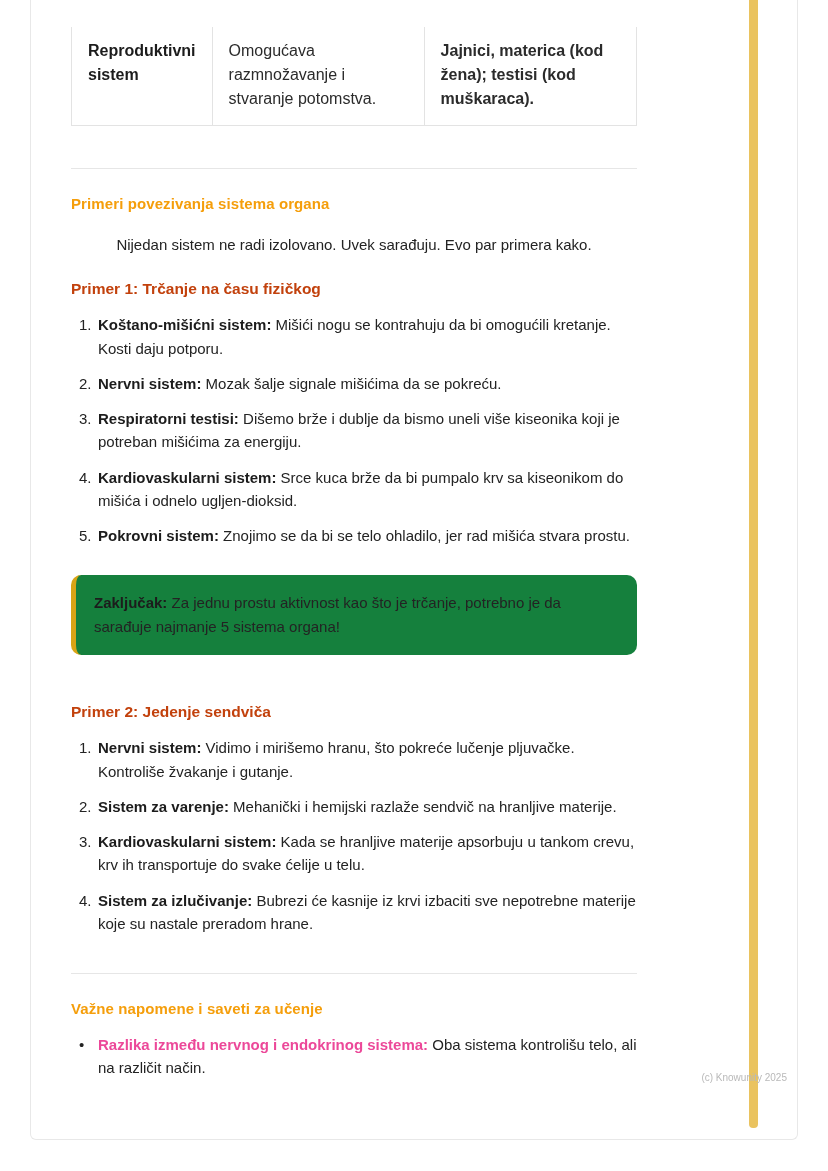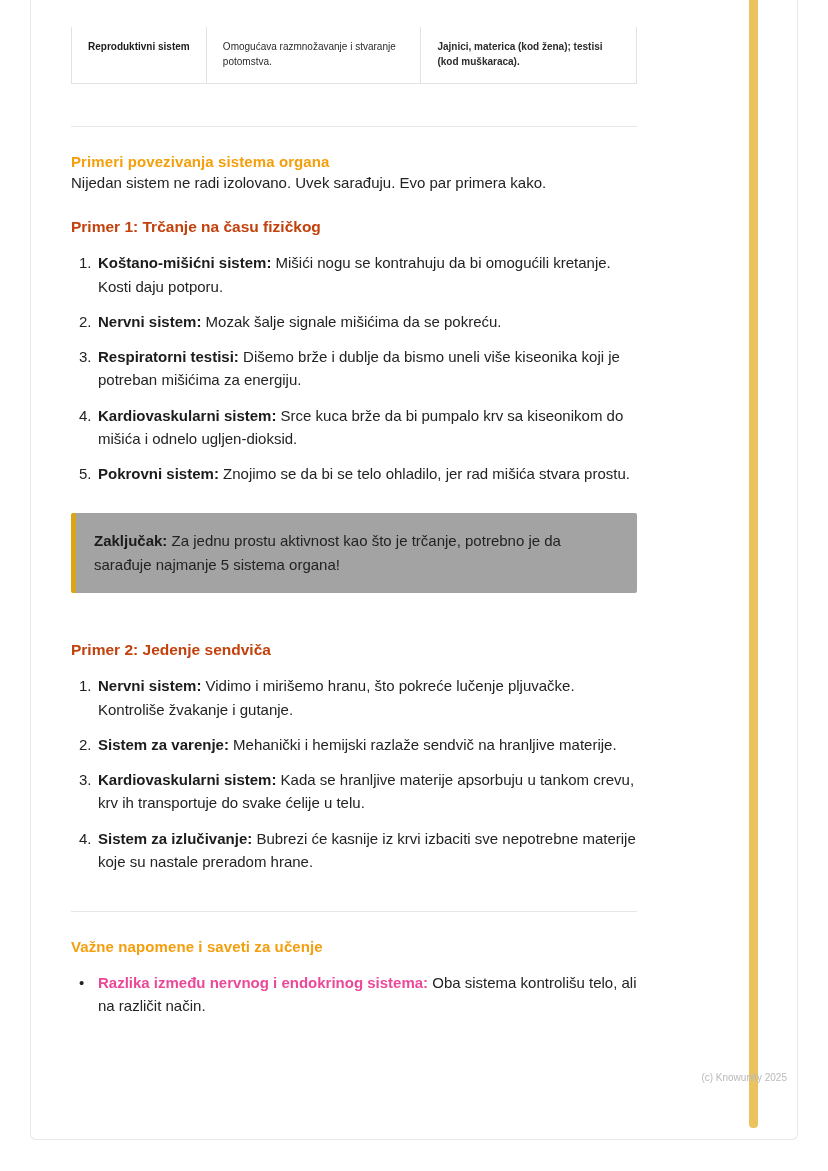--- a/index.html
+++ b/index.html
@@ -36,66 +36,67 @@
   .frag-table {
     width: 100%;
     border-collapse: collapse;
     margin-top: 27px;
   }
   .frag-table td {
     border: 1px solid #e3e3e3;
     border-top: none;
     vertical-align: top;
     padding: 12px 16px 14px 16px;
-    font-size: 10px;
+    font-size: 16px;
     line-height: 1.5;
     color: #2b2b2b;
   }
   .frag-table td.c1 { width: 135px; font-weight: bold; color: #1c1c1c; }
   .frag-table td.c2 { width: 215px; }
   .frag-table td.c3 { width: 216px; font-weight: bold; }
 
   hr.divider {
     border: none;
     border-top: 1px solid #e6e6e6;
     margin-top: 42px;
   }
   h2.section-heading {
     margin-top: 26px;
     font-size: 15px;
     font-weight: bold;
     color: #f59e0b;
     letter-spacing: 0.1px;
   }
   p.intro {
-    margin-top: 1px;
+    margin-top: 21px;
     font-size: 15px;
     line-height: 1.55;
+    text-align: center;
   }
   h3.sub-heading {
     margin-top: 24px;
     font-size: 15.5px;
     font-weight: bold;
     color: #c2410c;
   }
   .olist { margin-top: 15px; }
   .oitem {
     display: flex;
     padding-left: 8px;
     margin-bottom: 12px;
     font-size: 15px;
     line-height: 1.55;
   }
   .oitem .num { min-width: 14px; margin-right: 5px; }
   .oitem .body b { color: #1c1c1c; }
   .callout {
     margin-top: 28px;
-    background: #a3a3a3;
+    background: #15803d;
     border-left: 5px solid #d9a415;
-    border-radius: 2px;
+    border-radius: 10px;
     padding: 16px 18px;
     font-size: 15px;
     line-height: 1.6;
   }
   .callout b { color: #1c1c1c; }
   .ulist { margin-top: 16px; }
   .uitem {
     display: flex;
     padding-left: 8px;
     margin-bottom: 12px;

